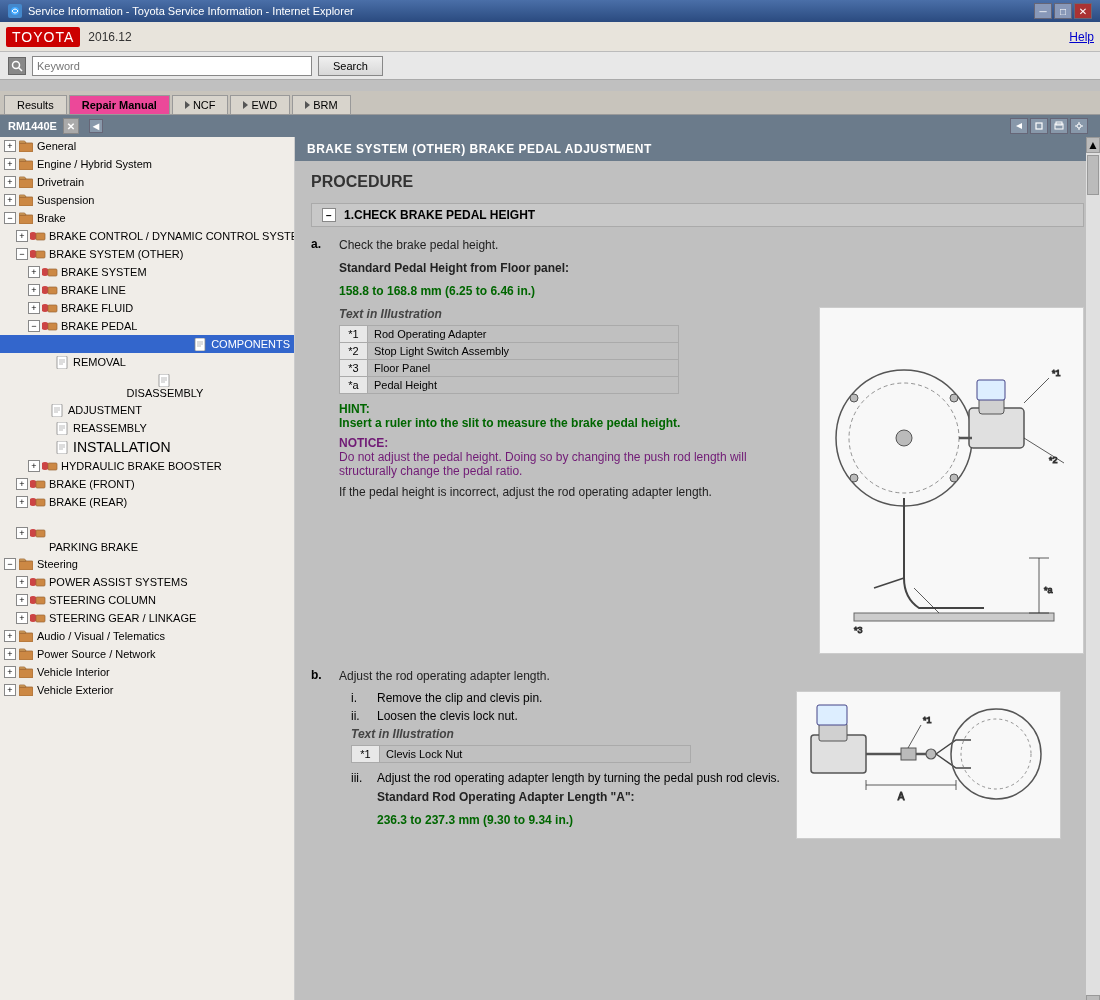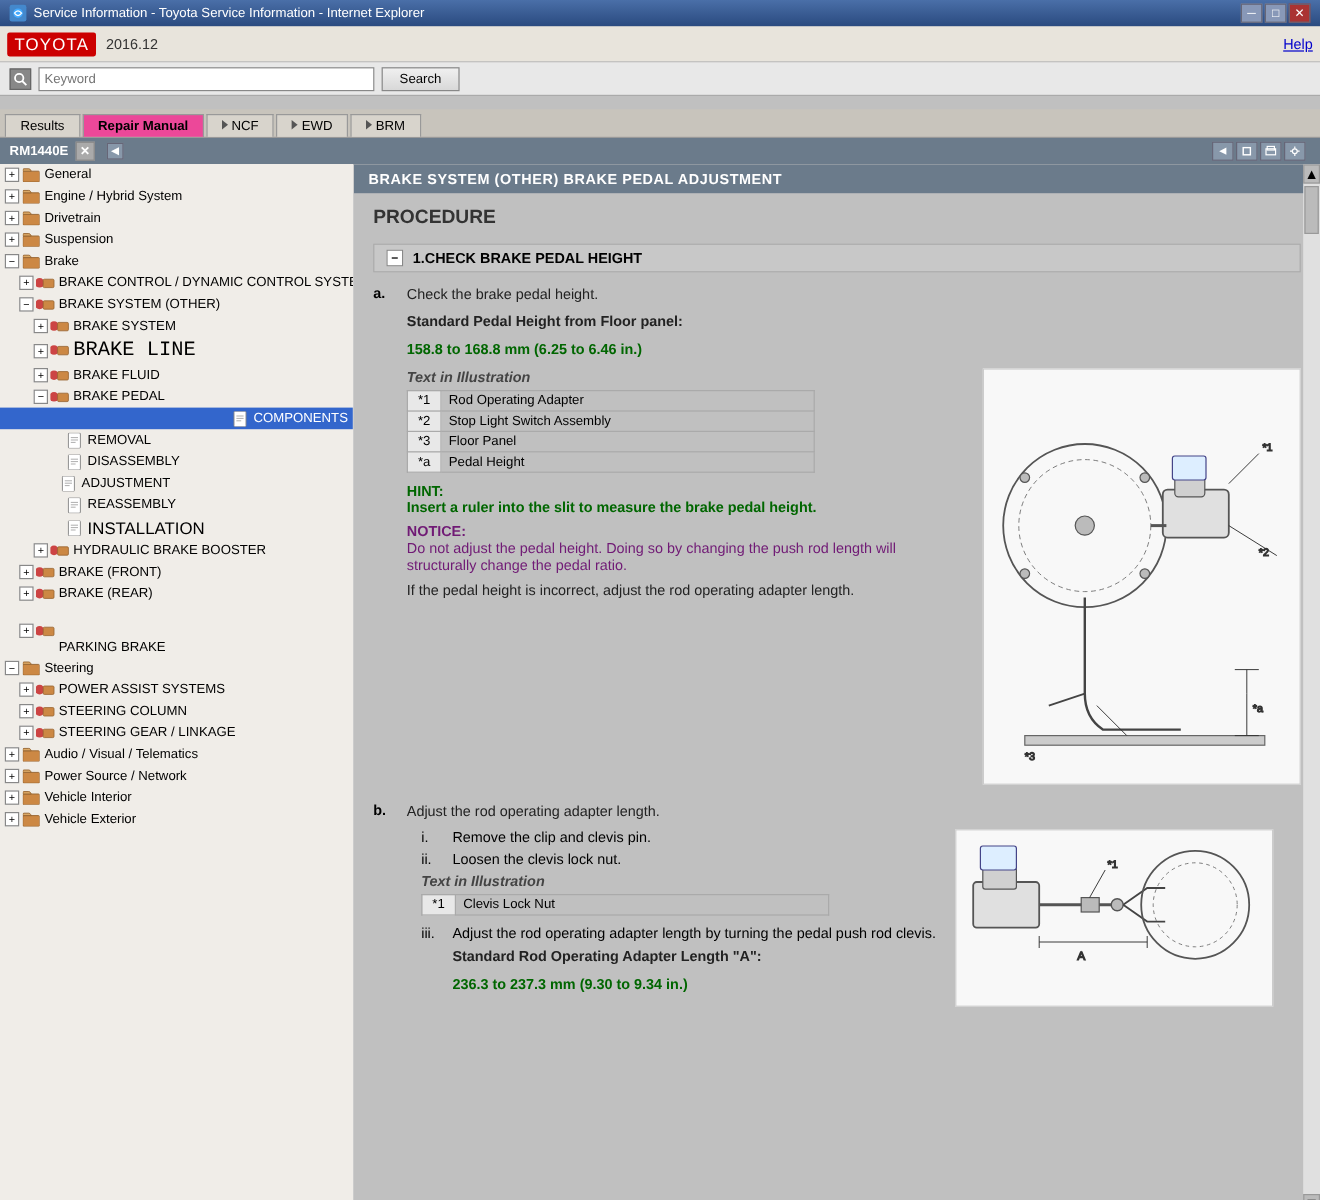--- a/index.html
+++ b/index.html
@@ -250,21 +250,21 @@
             <span style="font-size: 11px;">BRAKE SYSTEM</span>
           </div>
           <div class="tree-item" style="padding-left: 28px;">
             <div class="expand-btn">+</div>
             <div class="tree-icon">
               <svg width="16" height="13" viewBox="0 0 16 13">
         <circle cx="3" cy="6" r="4" fill="#cc4444"></circle>
         <rect x="6" y="3" width="9" height="7" rx="1" fill="#cc8844" stroke="#996633" stroke-width="0.7"></rect>
       </svg>
             </div>
-            <span style="font-size: 17px; font-family: Liberation Mono, monospace;">BRAKE LINE</span>
+            <span style="font-size: 11px;">BRAKE LINE</span>
           </div>
           <div class="tree-item" style="padding-left: 28px;">
             <div class="expand-btn">+</div>
             <div class="tree-icon">
               <svg width="16" height="13" viewBox="0 0 16 13">
         <circle cx="3" cy="6" r="4" fill="#cc4444"></circle>
         <rect x="6" y="3" width="9" height="7" rx="1" fill="#cc8844" stroke="#996633" stroke-width="0.7"></rect>
       </svg>
             </div>
             <span style="font-size: 11px;">BRAKE FLUID</span>
@@ -296,21 +296,21 @@
             <div class="tree-icon">
               <svg width="12" height="13" viewBox="0 0 12 13">
       <rect x="1" y="0" width="10" height="13" rx="1" fill="white" stroke="#888" stroke-width="0.8"></rect>
       <line x1="3" y1="4" x2="9" y2="4" stroke="#aaa" stroke-width="0.8"></line>
       <line x1="3" y1="6" x2="9" y2="6" stroke="#aaa" stroke-width="0.8"></line>
       <line x1="3" y1="8" x2="7" y2="8" stroke="#aaa" stroke-width="0.8"></line>
     </svg>
             </div>
             <span style="font-size: 11px;">REMOVAL</span>
           </div>
-          <div class="tree-item" style="padding-left: 40px;">
+          <div class="tree-item" style="padding-left: 40px; flex-direction: column;">
             <div style="width: 14px; flex-shrink: 0;"></div>
             <div class="tree-icon">
               <svg width="12" height="13" viewBox="0 0 12 13">
       <rect x="1" y="0" width="10" height="13" rx="1" fill="white" stroke="#888" stroke-width="0.8"></rect>
       <line x1="3" y1="4" x2="9" y2="4" stroke="#aaa" stroke-width="0.8"></line>
       <line x1="3" y1="6" x2="9" y2="6" stroke="#aaa" stroke-width="0.8"></line>
       <line x1="3" y1="8" x2="7" y2="8" stroke="#aaa" stroke-width="0.8"></line>
     </svg>
             </div>
             <span style="font-size: 11px;">DISASSEMBLY</span>

